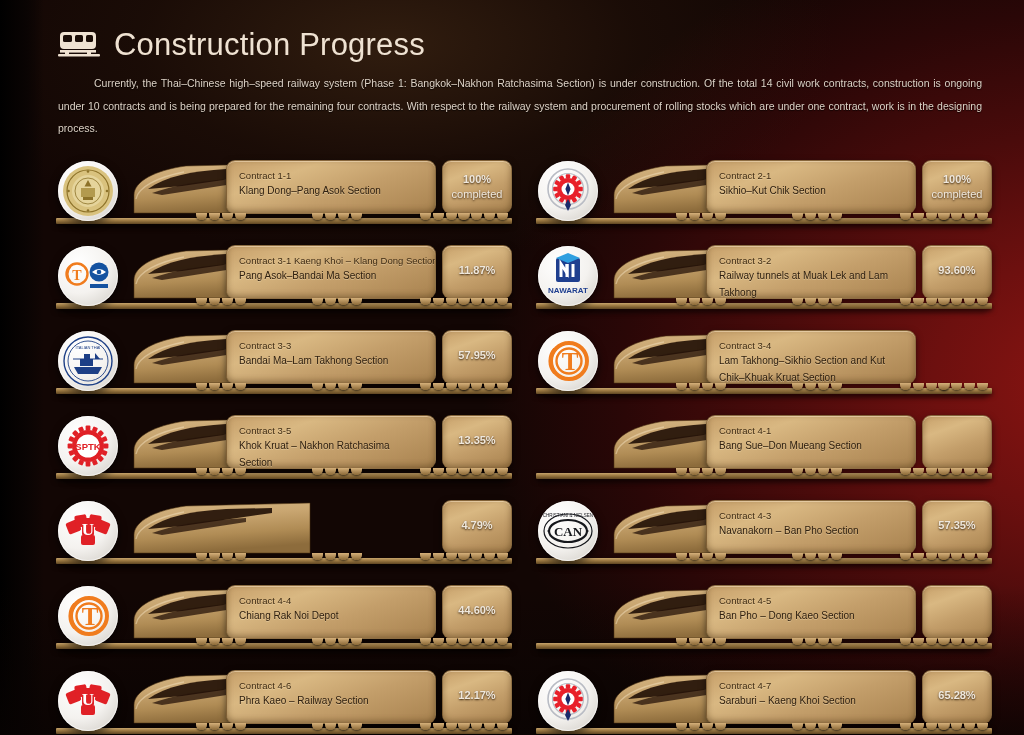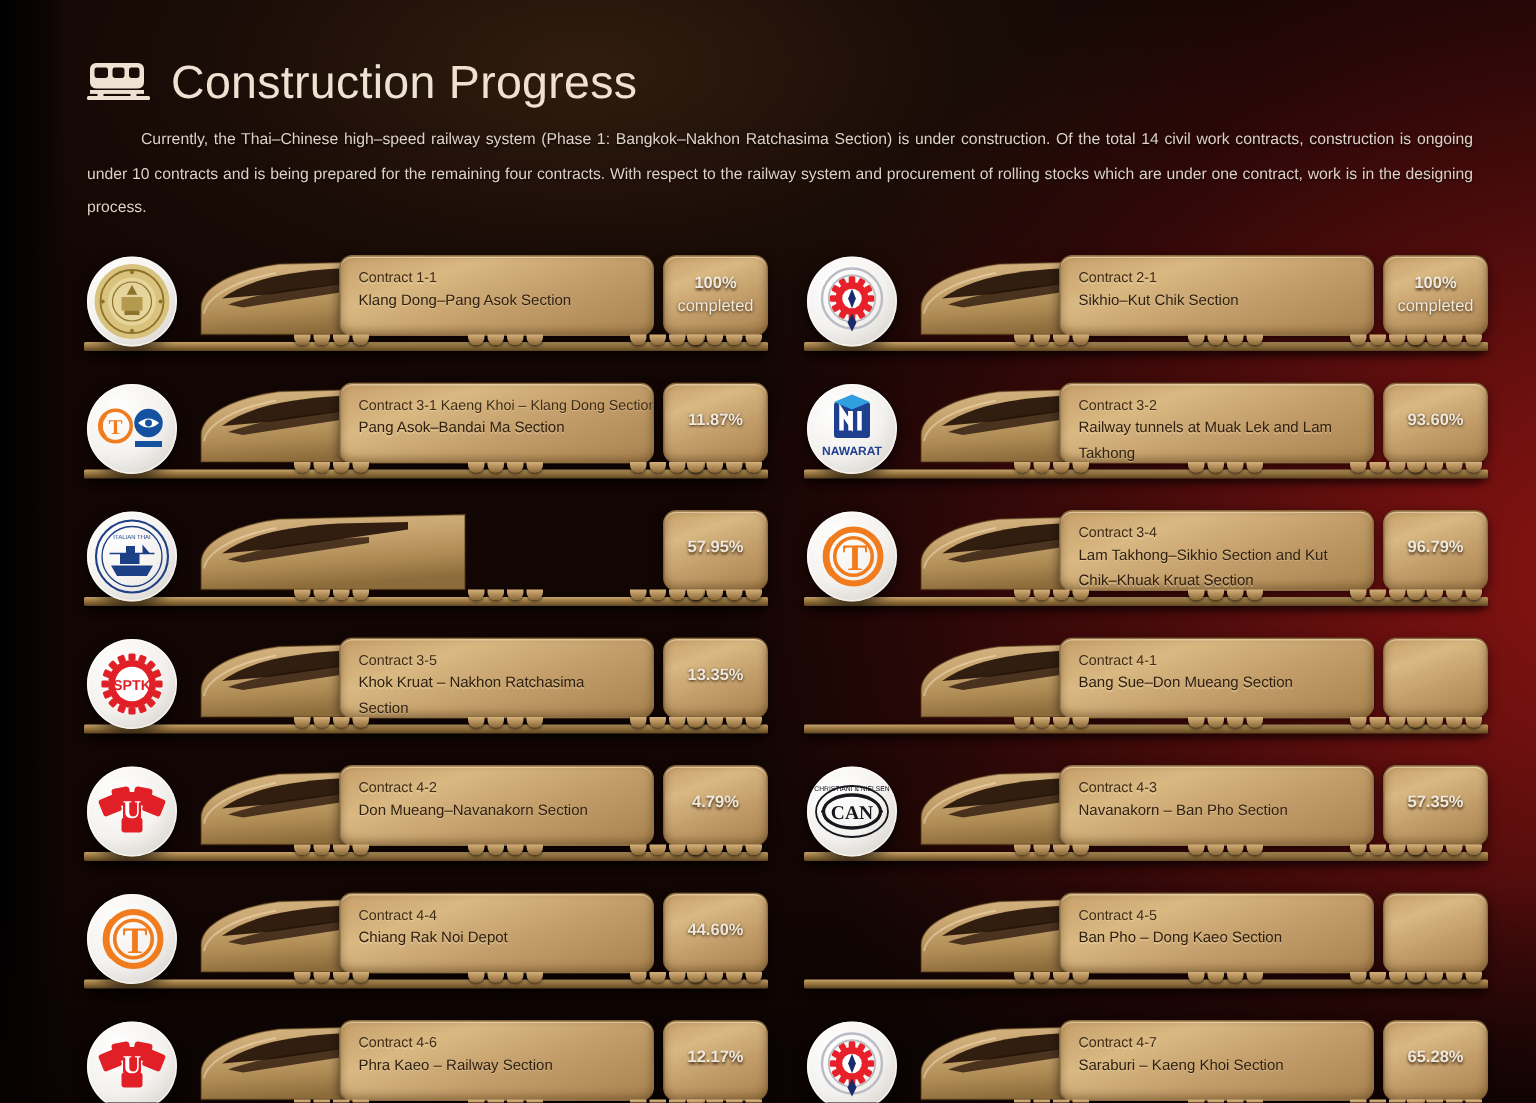--- a/index.html
+++ b/index.html
@@ -56,21 +56,21 @@
     inset: 0;
     padding: 18px 34px 0 44px;
   }
 
   
   #header {
     display: flex;
     align-items: center;
     gap: 14px;
     padding-left: 14px;
-    margin-top: 20px;
+    margin-top: 10px;
   }
   #train-title-icon { width: 42px; height: 32px; flex: none; }
   #page-title {
     font-size: 31px;
     font-weight: 400;
     color: #efe2d2;
     letter-spacing: 0.2px;
     line-height: 1;
   }
 
@@ -589,20 +589,24 @@
               <stop offset="100%" stop-color="#8d6c3c"></stop>
             </linearGradient>
           </defs>
           <path d="M12,52 L12,34 C12,20 34,9 64,5 L188,2 L188,52 Z" fill="url(#locoGrad)" stroke="rgba(78,52,20,0.55)" stroke-width="1"></path>
           <path d="M26,28 C44,15 70,10 104,8 L150,7 L150,12 L60,25 Z" fill="#241208" opacity="0.92"></path>
           <path d="M30,32 C52,24 84,19 124,17 L124,21 L40,34 Z" fill="#241208" opacity="0.75"></path>
           <path d="M14,38 C16,26 36,16 62,11" fill="none" stroke="rgba(255,240,210,0.40)" stroke-width="1.4"></path>
         </svg>
       </div>
 
+      <div class="car-body">
+        <div class="contract-id">Contract 3-3</div>
+        <div class="contract-section">Bandai Ma–Lam Takhong Section</div>
+      </div>
 
       <div class="car-pct">
         <div class="pct-value">57.95%</div>
         <div class="pct-label"></div>
       </div>
 
       <div class="bogie" style="left:152px">
         <span class="wheel"></span>
         <span class="wheel"></span>
         <span class="wheel"></span>
@@ -662,24 +666,20 @@
           <path d="M30,32 C52,24 84,19 124,17 L124,21 L40,34 Z" fill="#241208" opacity="0.75"></path>
           <path d="M14,38 C16,26 36,16 62,11" fill="none" stroke="rgba(255,240,210,0.40)" stroke-width="1.4"></path>
         </svg>
       </div>
 
       <div class="car-body">
         <div class="contract-id">Contract 3-4</div>
         <div class="contract-section">Lam Takhong–Sikhio Section and Kut Chik–Khuak Kruat Section</div>
       </div>
 
-      <div class="car-pct">
-        <div class="pct-value">96.79%</div>
-        <div class="pct-label"></div>
-      </div>
 
       <div class="bogie" style="left:152px">
         <span class="wheel"></span>
         <span class="wheel"></span>
         <span class="wheel"></span>
         <span class="wheel"></span>
       </div>
       <div class="bogie" style="left:268px">
         <span class="wheel"></span>
         <span class="wheel"></span>
@@ -870,24 +870,20 @@
               <stop offset="100%" stop-color="#8d6c3c"></stop>
             </linearGradient>
           </defs>
           <path d="M12,52 L12,34 C12,20 34,9 64,5 L188,2 L188,52 Z" fill="url(#locoGrad)" stroke="rgba(78,52,20,0.55)" stroke-width="1"></path>
           <path d="M26,28 C44,15 70,10 104,8 L150,7 L150,12 L60,25 Z" fill="#241208" opacity="0.92"></path>
           <path d="M30,32 C52,24 84,19 124,17 L124,21 L40,34 Z" fill="#241208" opacity="0.75"></path>
           <path d="M14,38 C16,26 36,16 62,11" fill="none" stroke="rgba(255,240,210,0.40)" stroke-width="1.4"></path>
         </svg>
       </div>
 
-      <div class="car-body">
-        <div class="contract-id">Contract 4-2</div>
-        <div class="contract-section">Don Mueang–Navanakorn Section</div>
-      </div>
 
       <div class="car-pct">
         <div class="pct-value">4.79%</div>
         <div class="pct-label"></div>
       </div>
 
       <div class="bogie" style="left:152px">
         <span class="wheel"></span>
         <span class="wheel"></span>
         <span class="wheel"></span>

